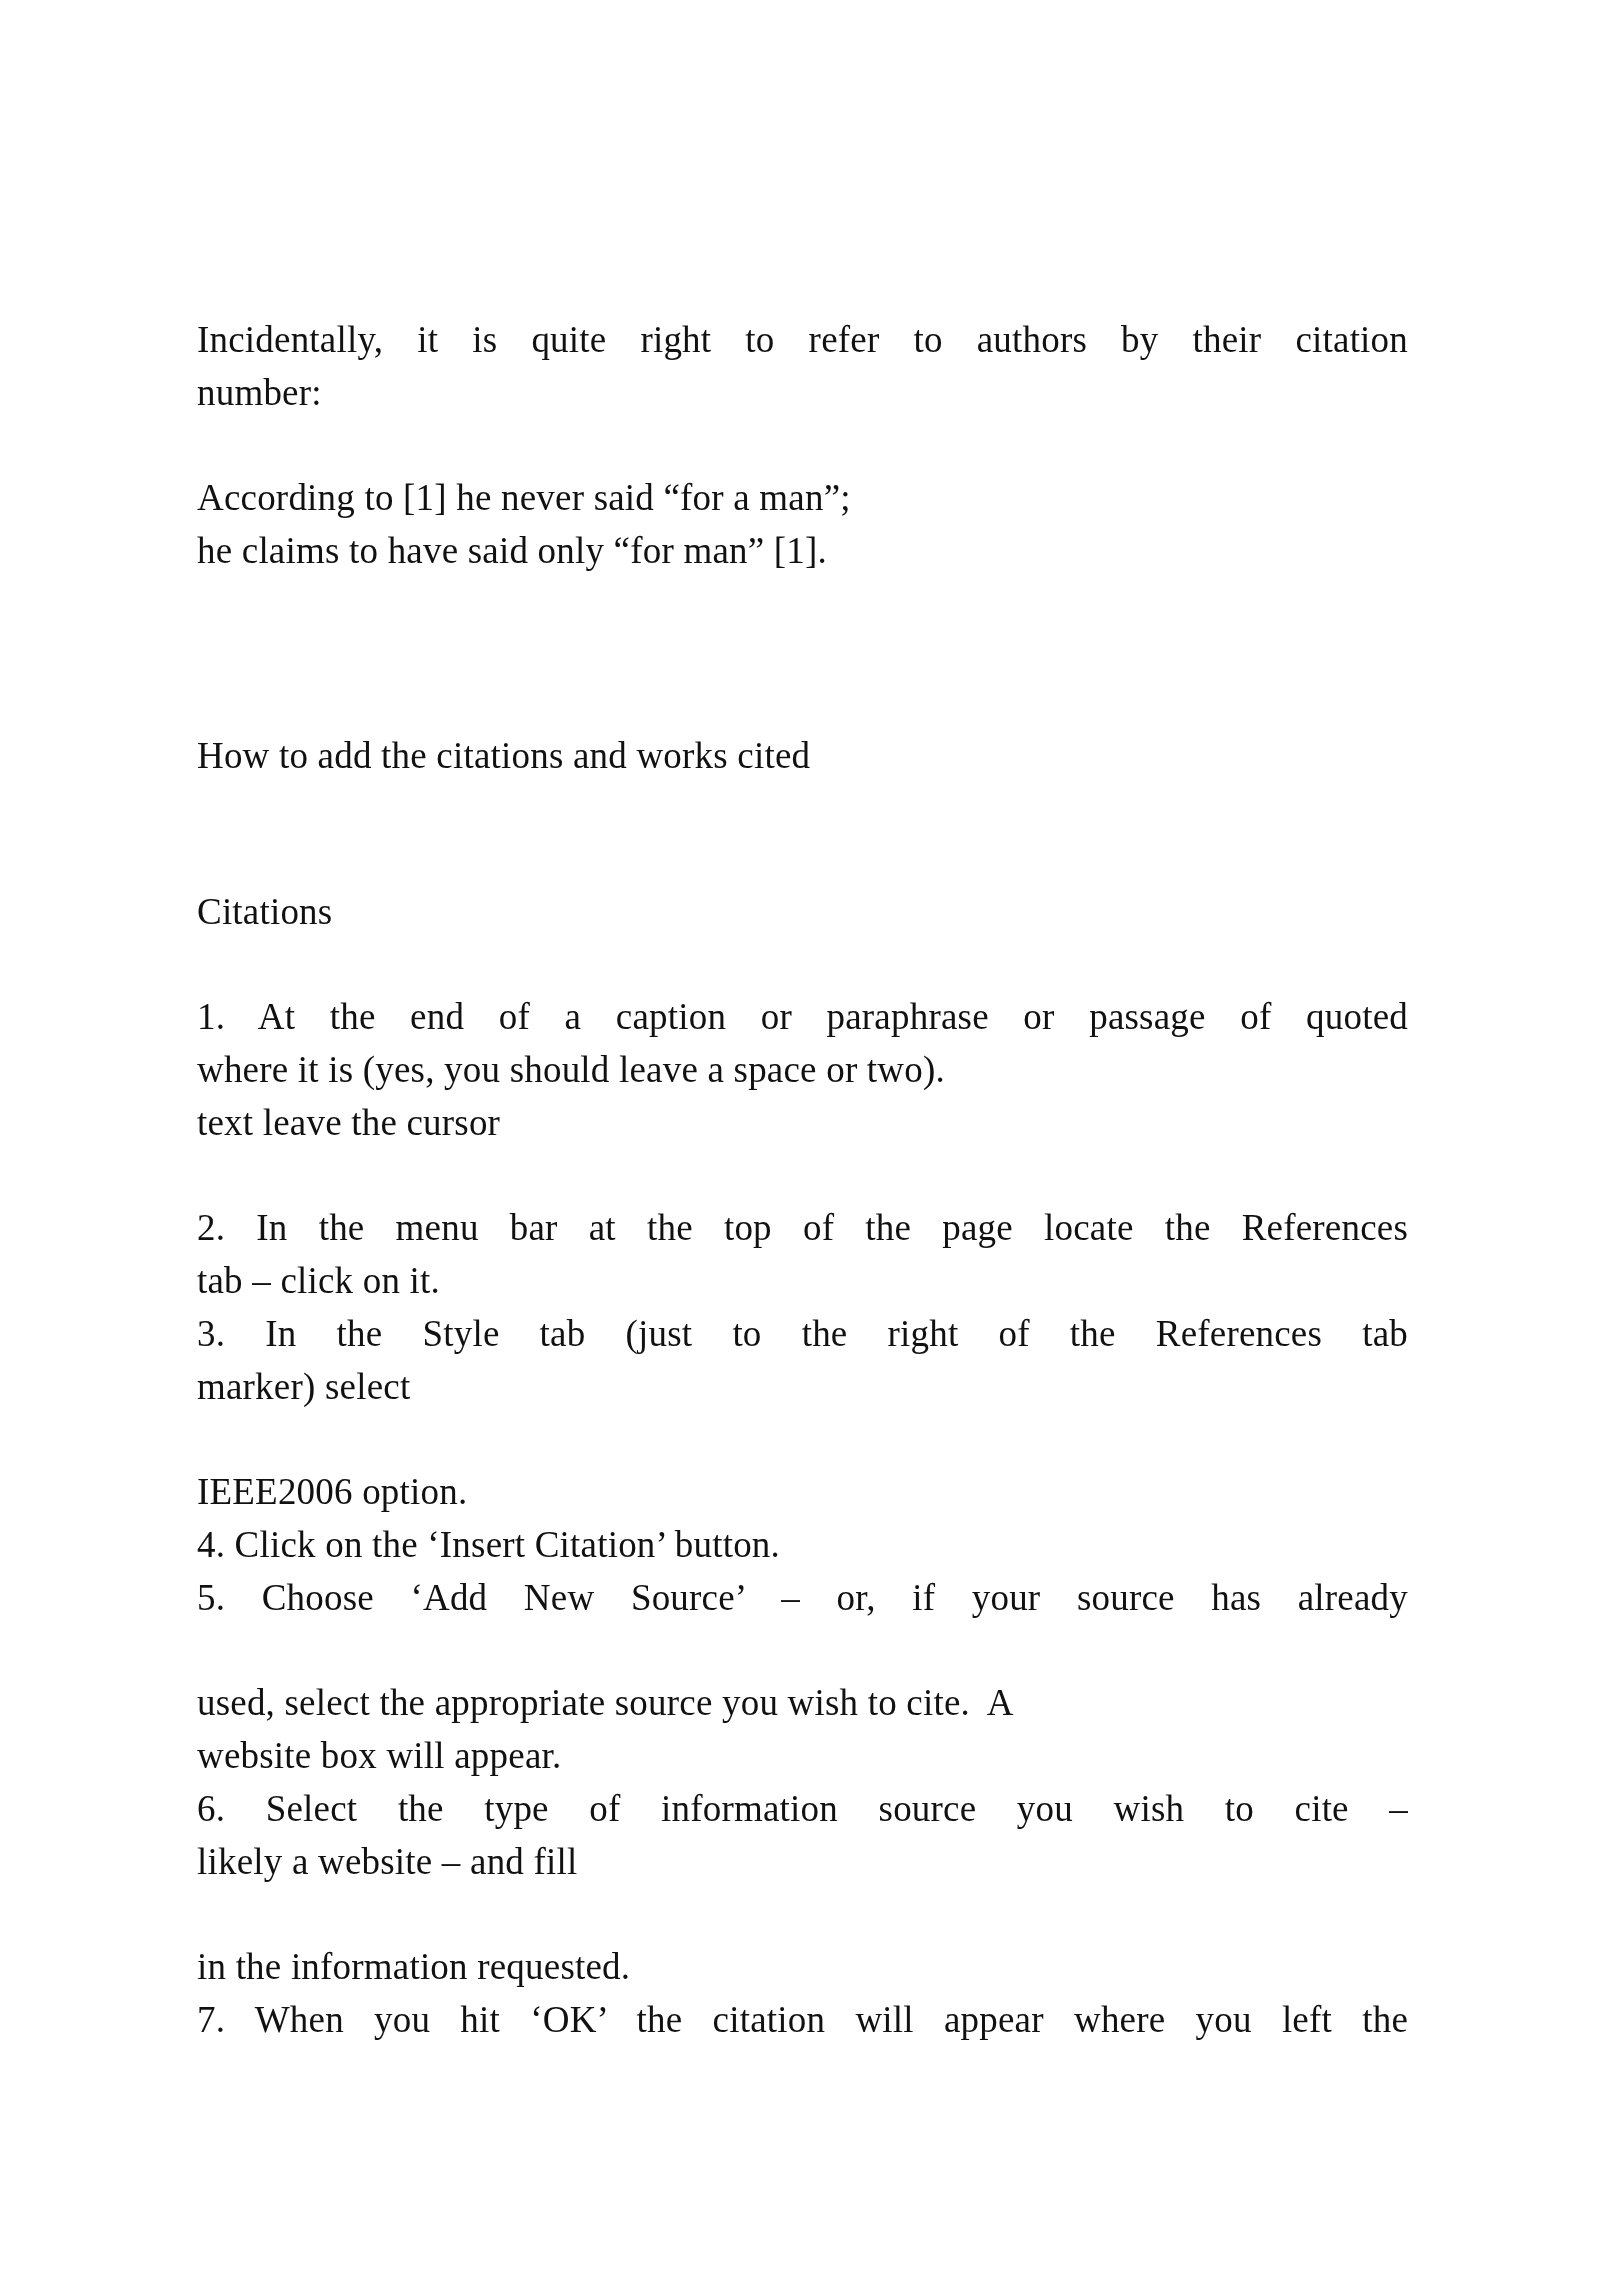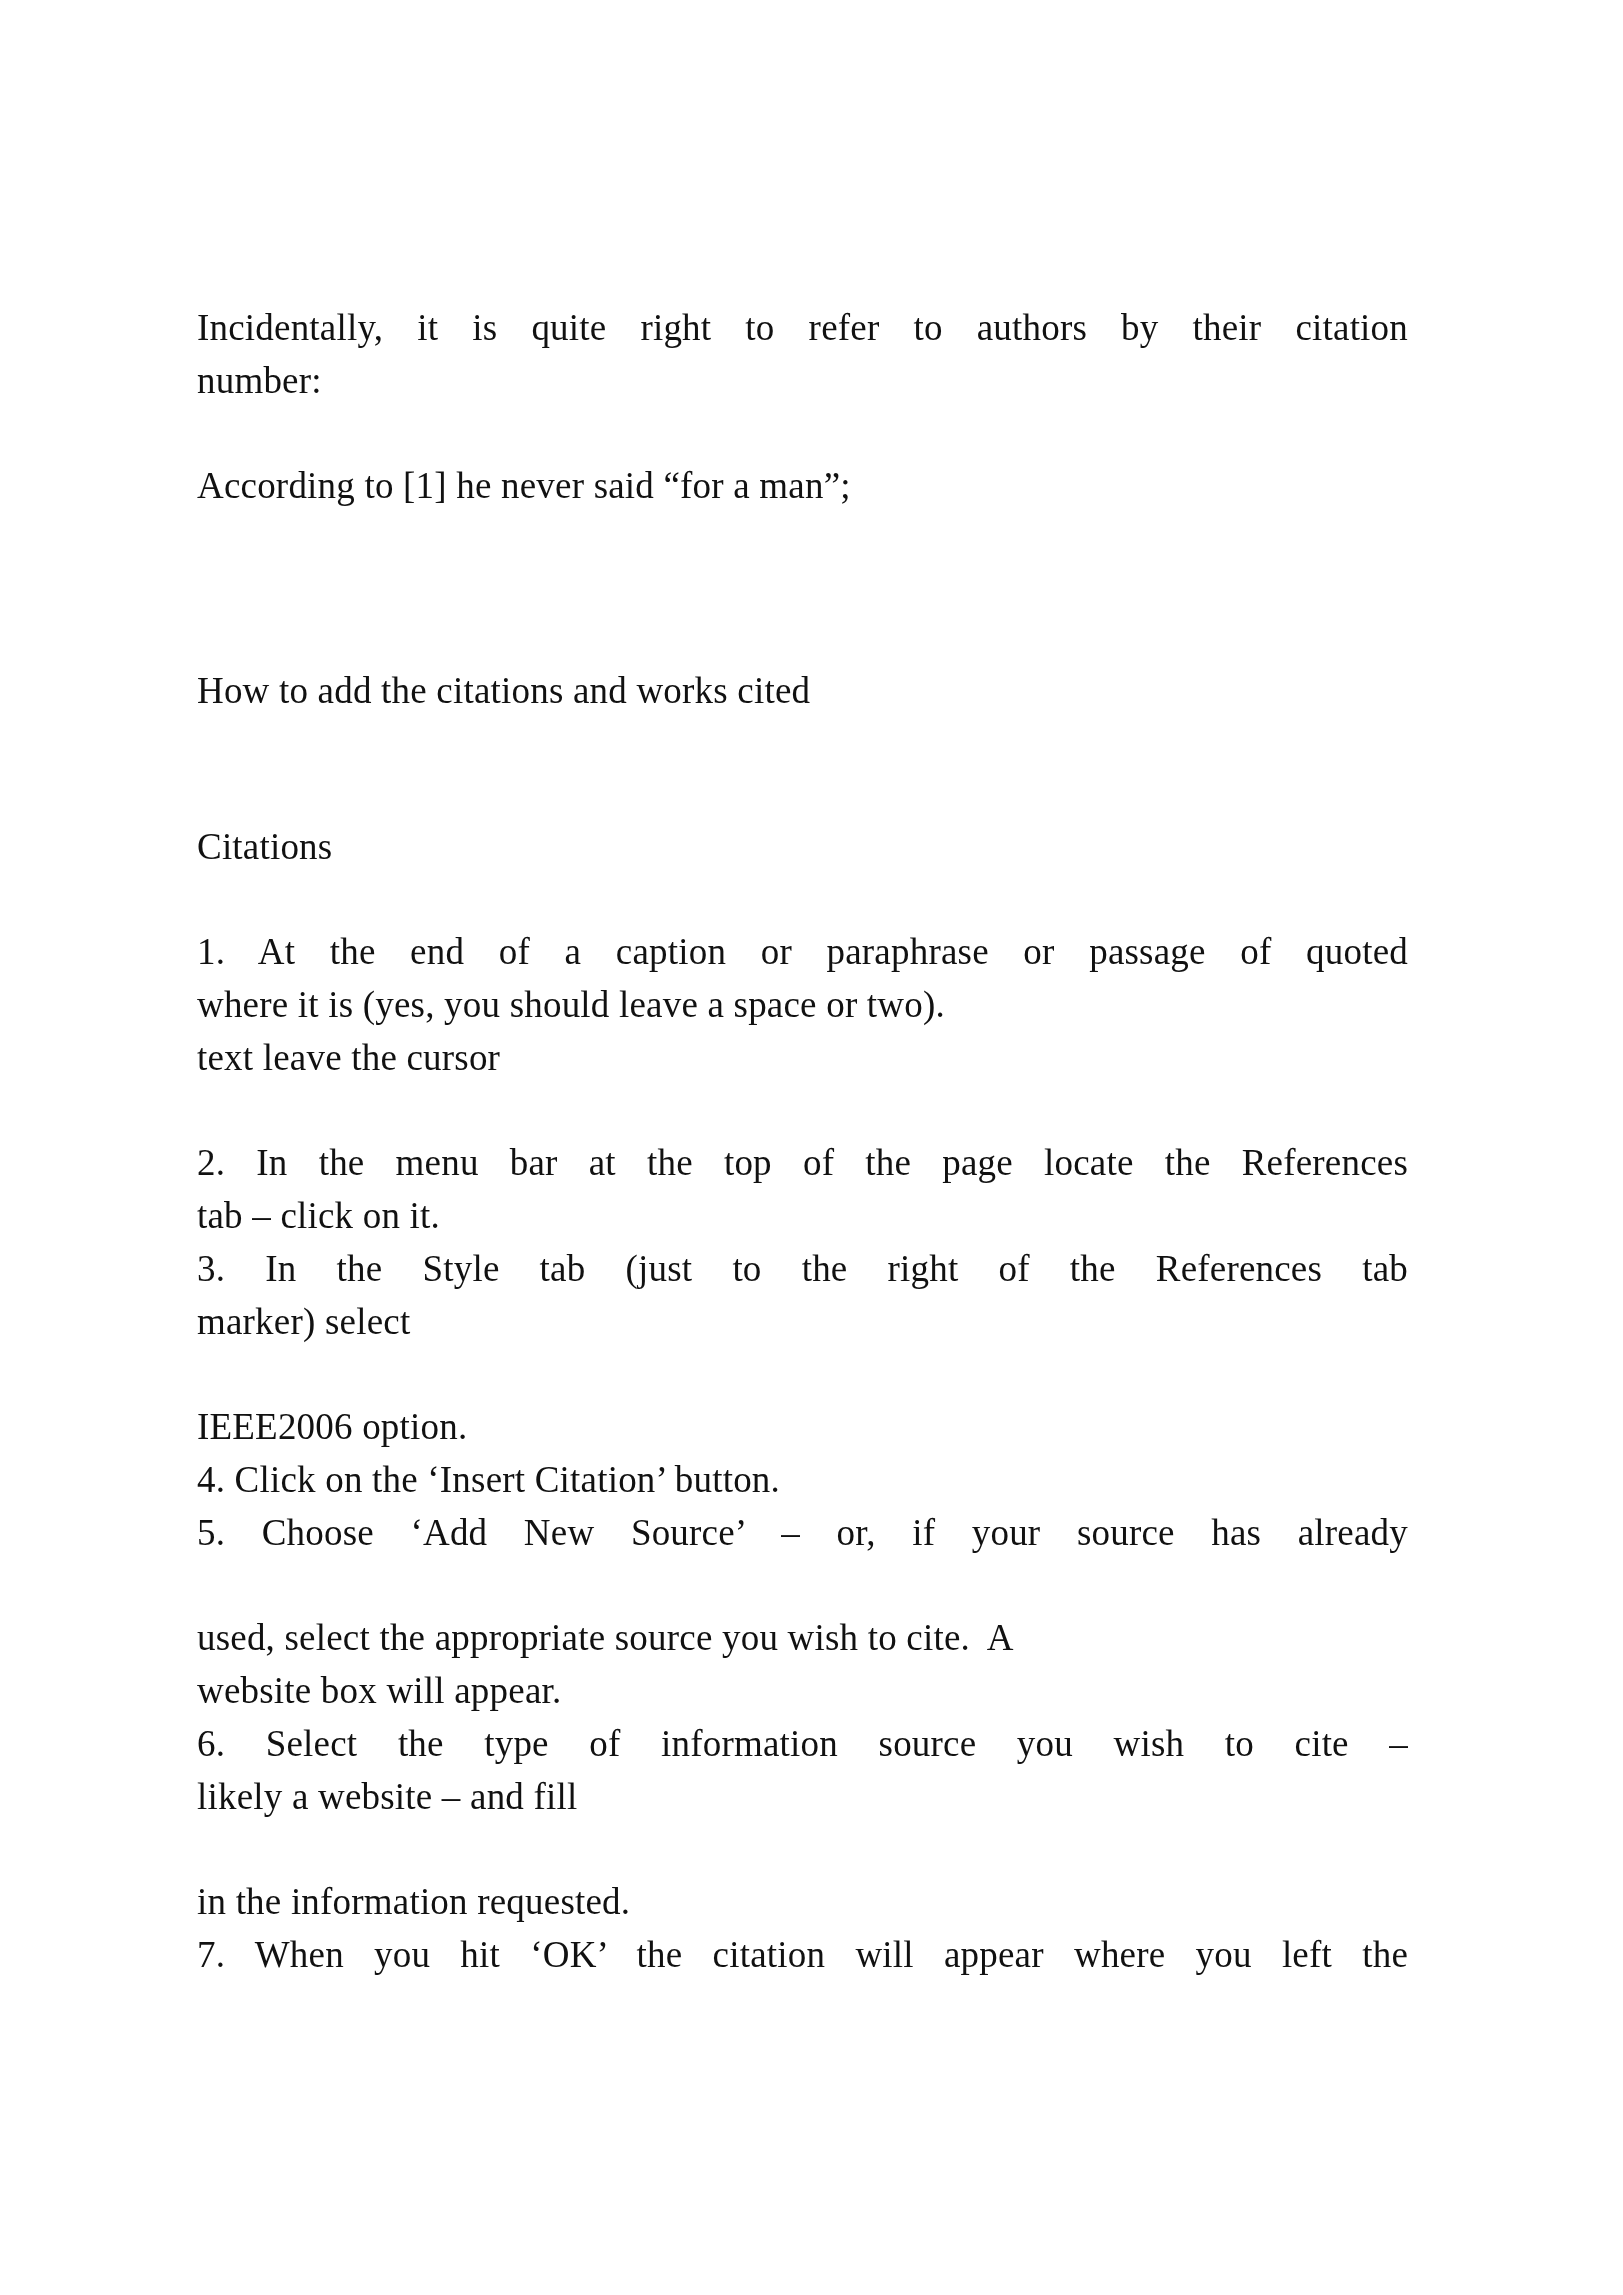--- a/index.html
+++ b/index.html
@@ -15,21 +15,21 @@
     position: relative;
     width: 1623px;
     height: 2295px;
     background: #ffffff;
     overflow: hidden;
     box-sizing: border-box;
   }
   .text-column {
     position: absolute;
     left: 197px;
-    top: 0;
+    top: 12px;
     width: 1211px;
   }
   .para {
     font-size: 37px;
     line-height: 53px;
     text-align: justify;
     text-justify: inter-word;
     margin: 0;
     color: #111111;
     letter-spacing: 0.2px;
@@ -60,20 +60,21 @@
 
     <p class="para">
       <span class="ln justify">Incidentally, it is quite right to refer to authors by their citation</span>
       <span class="ln flush">number:</span>
     </p>
 
     <div class="gap-sm"></div>
 
     <p class="para">
       <span class="ln flush">According to [1] he never said “for a man”;</span>
+      <span class="ln flush">he claims to have said only “for man” [1].</span>
     </p>
 
     <div class="gap-lg"></div>
 
     <p class="para">
       <span class="ln flush">How to add the citations and works cited</span>
     </p>
 
     <div class="gap-md"></div>
 

